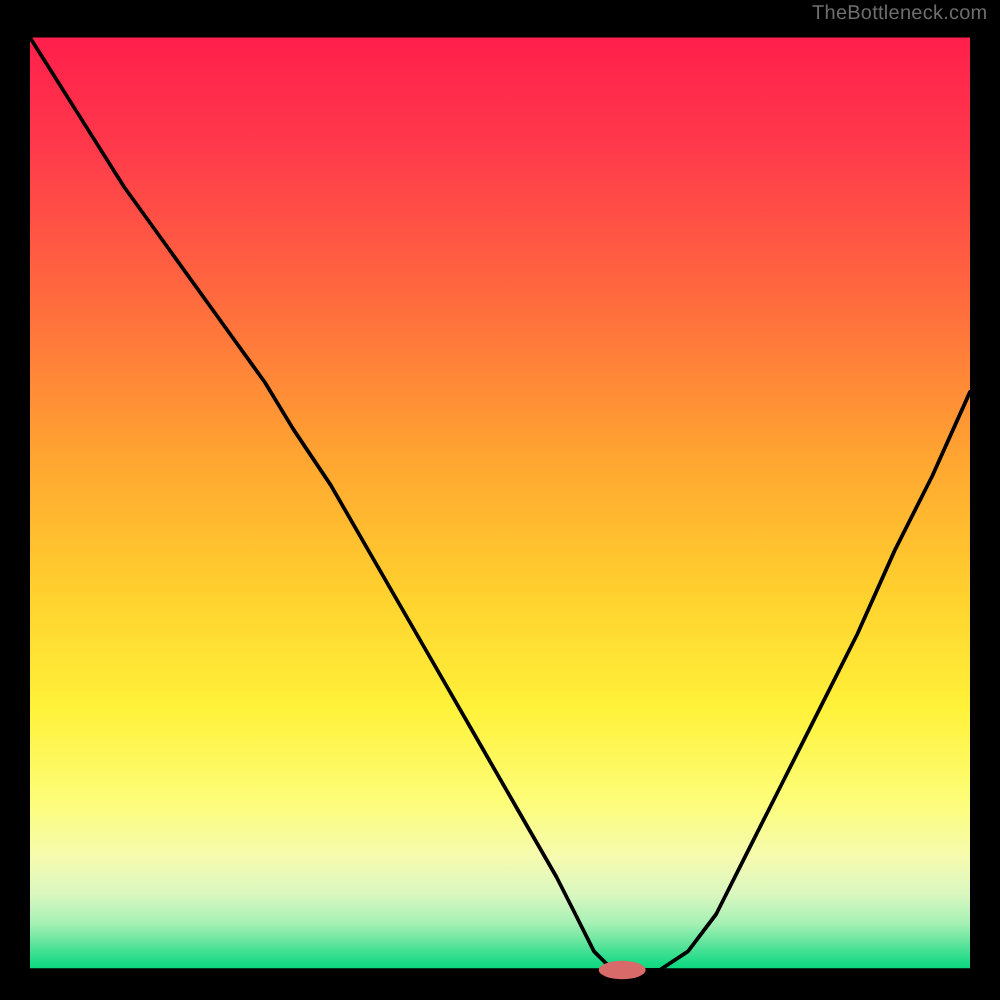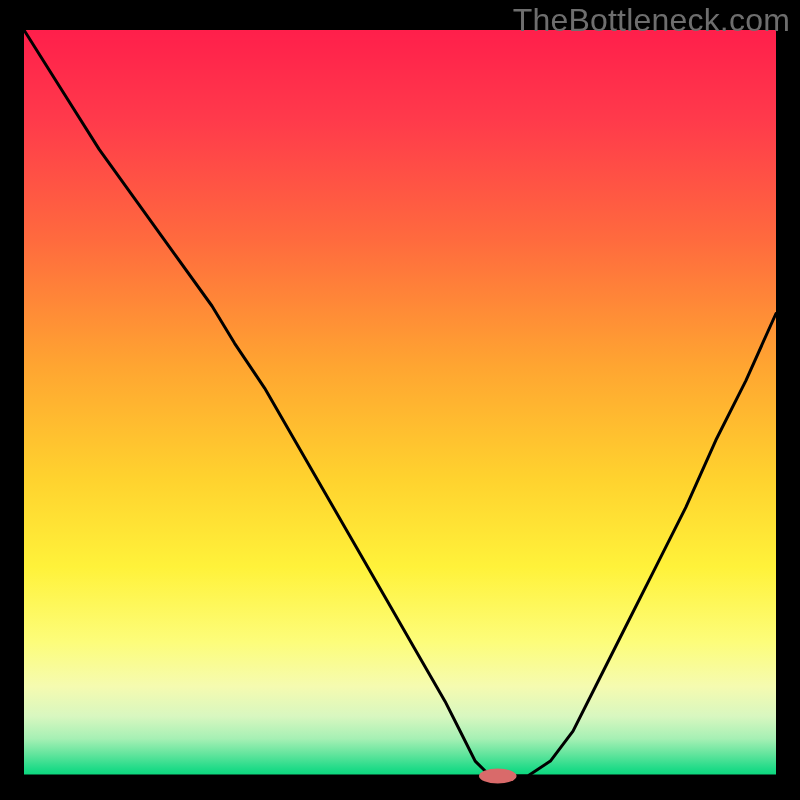--- a/index.html
+++ b/index.html
@@ -13,21 +13,21 @@
   .container {
     position: relative;
     width: 800px;
     height: 800px;
   }
   .watermark {
     position: absolute;
     top: 2px;
     right: 10px;
     font-family: Arial, Helvetica, sans-serif;
-    font-size: 32px;
+    font-size: 16px;
     font-weight: 500;
     color: #6e6e6e;
     letter-spacing: 0.2px;
   }
   svg.plot {
     position: absolute;
     left: 0;
     top: 0;
   }
 </style>

